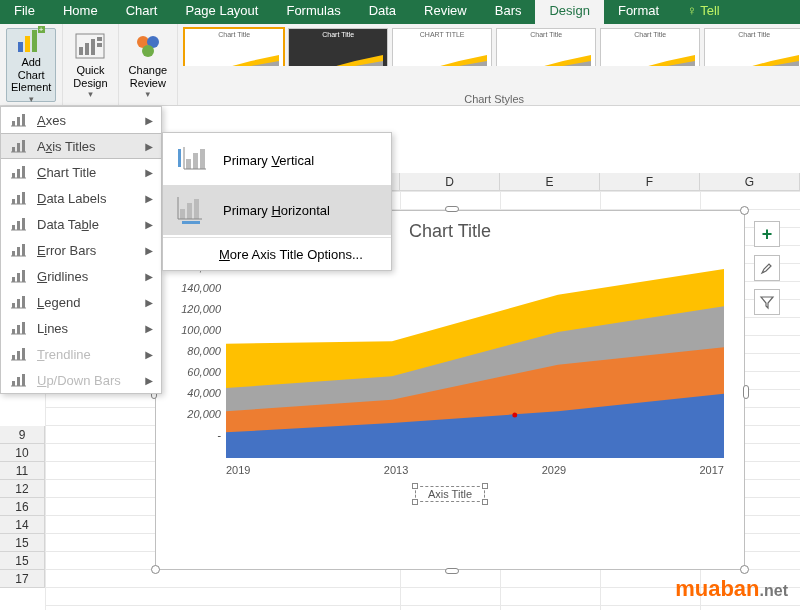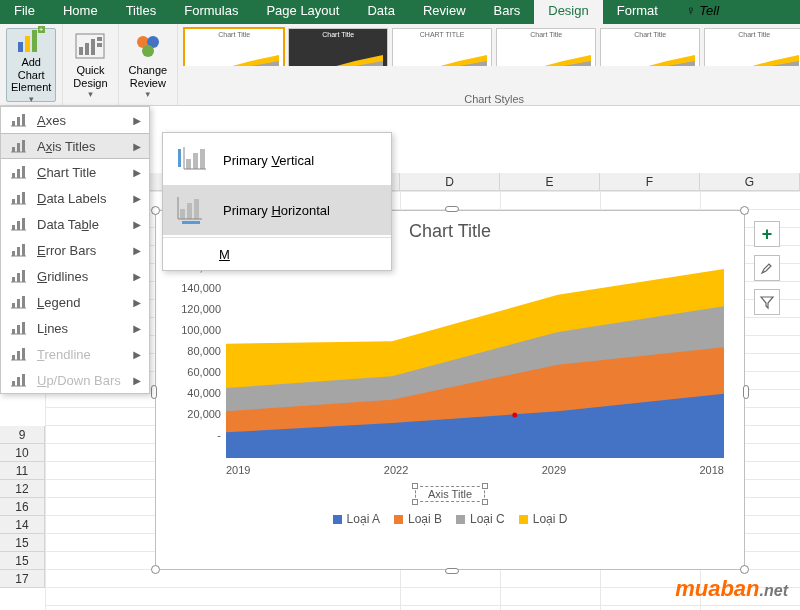--- a/index.html
+++ b/index.html
@@ -1,38 +1,38 @@
 <!DOCTYPE html>
 <html><head>
 <meta charset="utf-8">
 <style>
 * { box-sizing: border-box; margin: 0; padding: 0; font-family: "Segoe UI", Arial, sans-serif; }
 body { width: 800px; height: 610px; overflow: hidden; background: #fff; position: relative; }
 
 .ribbon-tabs { display: flex; background: #217346; color: #fff; height: 24px; font-size: 13px; }
 .ribbon-tabs .tab { padding: 3px 14px; cursor: pointer; }
 .ribbon-tabs .tab.active { background: #f3f3f3; color: #217346; }
-.ribbon-tabs .tab.tell { color: #000000; font-style: italic; }
+.ribbon-tabs .tab.tell { color: #bef264; }
 
 .ribbon-bar { display: flex; background: #f3f3f3; border-bottom: 1px solid #d4d4d4; height: 82px; }
 .ribbon-group { display: flex; flex-direction: column; align-items: center; padding: 4px 6px; border-right: 1px solid #e1e1e1; }
 .big-btn { display: flex; flex-direction: column; align-items: center; justify-content: center; padding: 2px 4px; font-size: 11px; text-align: center; line-height: 1.15; cursor: pointer; height: 74px; }
 .big-btn.active { background: #dce5e8; border: 1px solid #a5b8c0; border-radius: 2px; }
 .big-btn .icon-slot { height: 32px; display: flex; align-items: center; justify-content: center; margin-bottom: 2px; }
 .big-btn .caret { font-size: 9px; color: #666; }
 
 .styles-gallery { flex: 1; display: flex; flex-direction: column; }
 .thumbs { display: flex; gap: 4px; padding: 4px 6px 0 6px; overflow: hidden; }
 .thumb { width: 100px; height: 62px; border: 1px solid #c9c9c9; background: #fff; position: relative; cursor: pointer; flex-shrink: 0; }
 .thumb.selected { outline: 2px solid #f2a100; outline-offset: -1px; }
 .thumb .tt { position: absolute; top: 2px; left: 0; right: 0; text-align: center; font-size: 7px; color: #666; }
 .thumb svg { position: absolute; bottom: 6px; left: 6px; right: 6px; }
 .styles-label { text-align: center; font-size: 11px; color: #666; margin-top: 27px; }
 
-.dropdown-menu { position: absolute; left: 0; top: 106px; width: 150px; background: #fff; border: 1px solid #c6c6c6; box-shadow: 2px 2px 6px rgba(0,0,0,0.2); z-index: 100; font-size: 13px; }
+.dropdown-menu { position: absolute; left: 0; top: 106px; width: 162px; background: #fff; border: 1px solid #c6c6c6; box-shadow: 2px 2px 6px rgba(0,0,0,0.2); z-index: 100; font-size: 13px; }
 .dropdown-menu .mi { display: flex; align-items: center; height: 26px; padding: 0 8px; cursor: pointer; color: #444; position: relative; }
 .dropdown-menu .mi.active { background: #e8e8e8; border-top: 1px solid #c0c0c0; border-bottom: 1px solid #c0c0c0; }
 .dropdown-menu .mi.disabled { color: #bbb; }
 .dropdown-menu .mi .mi-icon { width: 20px; height: 18px; display: flex; align-items: center; justify-content: center; }
 .dropdown-menu .mi .mi-label { flex: 1; padding-left: 8px; }
 .dropdown-menu .mi .mi-arrow { color: #666; font-size: 10px; }
 
 .submenu { position: absolute; left: 162px; top: 132px; width: 230px; background: #fff; border: 1px solid #c6c6c6; box-shadow: 2px 2px 6px rgba(0,0,0,0.2); z-index: 101; font-size: 13px; padding: 2px 0; }
 .submenu .smi { display: flex; align-items: center; height: 50px; padding: 0 12px; cursor: pointer; }
 .submenu .smi.hover { background: #dcdcdc; }
@@ -56,47 +56,47 @@
 .chart-handles .h.tl { left: -5px; top: -5px; } .chart-handles .h.tr { right: -5px; top: -5px; }
 .chart-handles .h.bl { left: -5px; bottom: -5px; } .chart-handles .h.br { right: -5px; bottom: -5px; }
 .chart-handles .h.tm { left: 50%; top: -5px; margin-left: -5px; width: 14px; height: 6px; border-radius: 3px; }
 .chart-handles .h.bm { left: 50%; bottom: -5px; margin-left: -5px; width: 14px; height: 6px; border-radius: 3px; }
 .chart-handles .h.ml { left: -5px; top: 50%; margin-top: -5px; width: 6px; height: 14px; border-radius: 3px; }
 .chart-handles .h.mr { right: -5px; top: 50%; margin-top: -5px; width: 6px; height: 14px; border-radius: 3px; }
 
 .chart-title { text-align: center; font-size: 18px; color: #555; padding: 10px 0 6px 0; }
 .plot { position: relative; margin: 0 20px 0 70px; height: 210px; }
 .ylabels { position: absolute; left: -60px; top: -8px; width: 55px; text-align: right; font-size: 11px; color: #555; }
-.ylabels div { height: 21px; }
+.ylabels div { height: 21px; font-style: italic; }
 .xlabels { display: flex; justify-content: space-between; padding: 6px 20px 0 70px; font-size: 11px; color: #555; }
 .axis-title-box { margin: 10px auto 4px auto; width: 70px; border: 1px dashed #888; padding: 1px 4px; text-align: center; font-size: 11px; color: #555; position: relative; }
 .axis-title-box .hh { position: absolute; width: 6px; height: 6px; background: #fff; border: 1px solid #888; }
 .axis-title-box .hh.tl{top:-4px;left:-4px}.axis-title-box .hh.tr{top:-4px;right:-4px}.axis-title-box .hh.bl{bottom:-4px;left:-4px}.axis-title-box .hh.br{bottom:-4px;right:-4px}
 .legend { display: flex; justify-content: center; gap: 14px; font-size: 12px; color: #555; margin-top: 10px; }
 .legend .li { display: flex; align-items: center; gap: 5px; }
 .legend .sw { width: 9px; height: 9px; }
 
 .side-btns { position: absolute; right: -36px; top: 10px; display: flex; flex-direction: column; gap: 8px; }
 .side-btn { width: 26px; height: 26px; background: #fff; border: 1px solid #bfbfbf; display: flex; align-items: center; justify-content: center; cursor: pointer; color: #555; }
 .side-btn.plus { color: #107c41; font-size: 18px; font-weight: bold; }
 
-.watermark { position: absolute; right: 12px; bottom: 8px; font-size: 22px; font-weight: 700; font-style: italic; z-index: 200; }
+.watermark { position: absolute; right: 12px; bottom: 8px; font-size: 22px; font-weight: 700; z-index: 200; }
 .watermark .w1 { color: #ff6a00; } .watermark .w2 { color: #777; font-size: 16px; }
 
 u.acc { text-decoration: underline; }
 </style>
 </head>
 <body>
 
 <div class="ribbon-tabs">
   <div class="tab">File</div>
   <div class="tab">Home</div>
-  <div class="tab">Titles</div>
+  <div class="tab">Chart</div>
+  <div class="tab">Page Layout</div>
   <div class="tab">Formulas</div>
-  <div class="tab">Page Layout</div>
   <div class="tab">Data</div>
   <div class="tab">Review</div>
   <div class="tab">Bars</div>
   <div class="tab active">Design</div>
   <div class="tab">Format</div>
   <div class="tab tell">♀ <span>Tell</span></div>
 </div>
 
 <div class="ribbon-bar">
   <div class="ribbon-group">
@@ -419,20 +419,21 @@
           <line x1="2" y1="24" x2="26" y2="24" stroke="#888"></line>
           <line x1="2" y1="2" x2="2" y2="24" stroke="#888"></line>
           <rect x="6" y="26" width="18" height="3" fill="#5b9bd5"></rect>
         </svg>
     </span>
     <span class="smi-label"><span>Primary </span><u class="acc">H</u><span>orizontal</span></span>
   </div>
   <div class="sep"></div>
   <div class="more">
       <u class="acc">M</u>
+      <span>ore Axis Title Options...</span>
     </div>
 </div>
 
 <div class="chart-obj">
   <div class="chart-handles">
     <div class="h tl"></div>
       <div class="h tr"></div>
       <div class="h bl"></div>
       <div class="h br"></div>
     <div class="h tm"></div>
@@ -470,43 +471,25 @@
     <svg width="100%" height="100%" viewBox="0 0 500 210" preserveAspectRatio="none">
         <path d="M0 210 L0 95.66666666666667 L166.66666666666666 93.33333333333333 L333.3333333333333 46.66666666666666 L500 21 L500 210 Z" fill="#ffc000"></path>
         <path d="M0 210 L0 140 L166.66666666666666 128.33333333333331 L333.3333333333333 84 L500 58.33333333333334 L500 210 Z" fill="#a5a5a5"></path>
         <path d="M0 210 L0 163.33333333333334 L166.66666666666666 151.66666666666666 L333.3333333333333 116.66666666666667 L500 99.16666666666666 L500 210 Z" fill="#ed7d31"></path>
         <path d="M0 210 L0 184.33333333333334 L166.66666666666666 175 L333.3333333333333 163.33333333333334 L500 145.83333333333331 L500 210 Z" fill="#4472c4"></path>
         <circle cx="290" cy="167" r="2.5" fill="#d00"></circle>
       </svg>
   </div>
   <div class="xlabels">
       <span>2019</span>
-      <span>2022</span>
+      <span>2013</span>
       <span>2029</span>
-      <span>2018</span>
+      <span>2017</span>
     </div>
   <div class="axis-title-box">
     <span>Axis Title</span>
     <div class="hh tl"></div><div class="hh tr"></div><div class="hh bl"></div><div class="hh br"></div>
   </div>
-  <div class="legend">
-      <div class="li">
-        <span class="sw" style="background:#4472c4"></span>
-        <span>Loại A</span>
-      </div>
-      <div class="li">
-        <span class="sw" style="background:#ed7d31"></span>
-        <span>Loại B</span>
-      </div>
-      <div class="li">
-        <span class="sw" style="background:#a5a5a5"></span>
-        <span>Loại C</span>
-      </div>
-      <div class="li">
-        <span class="sw" style="background:#ffc000"></span>
-        <span>Loại D</span>
-      </div>
-    </div>
 </div>
 
 <div class="watermark">
   <span class="w1">muaban</span><span class="w2">.net</span>
 </div>
 
 </body></html>

